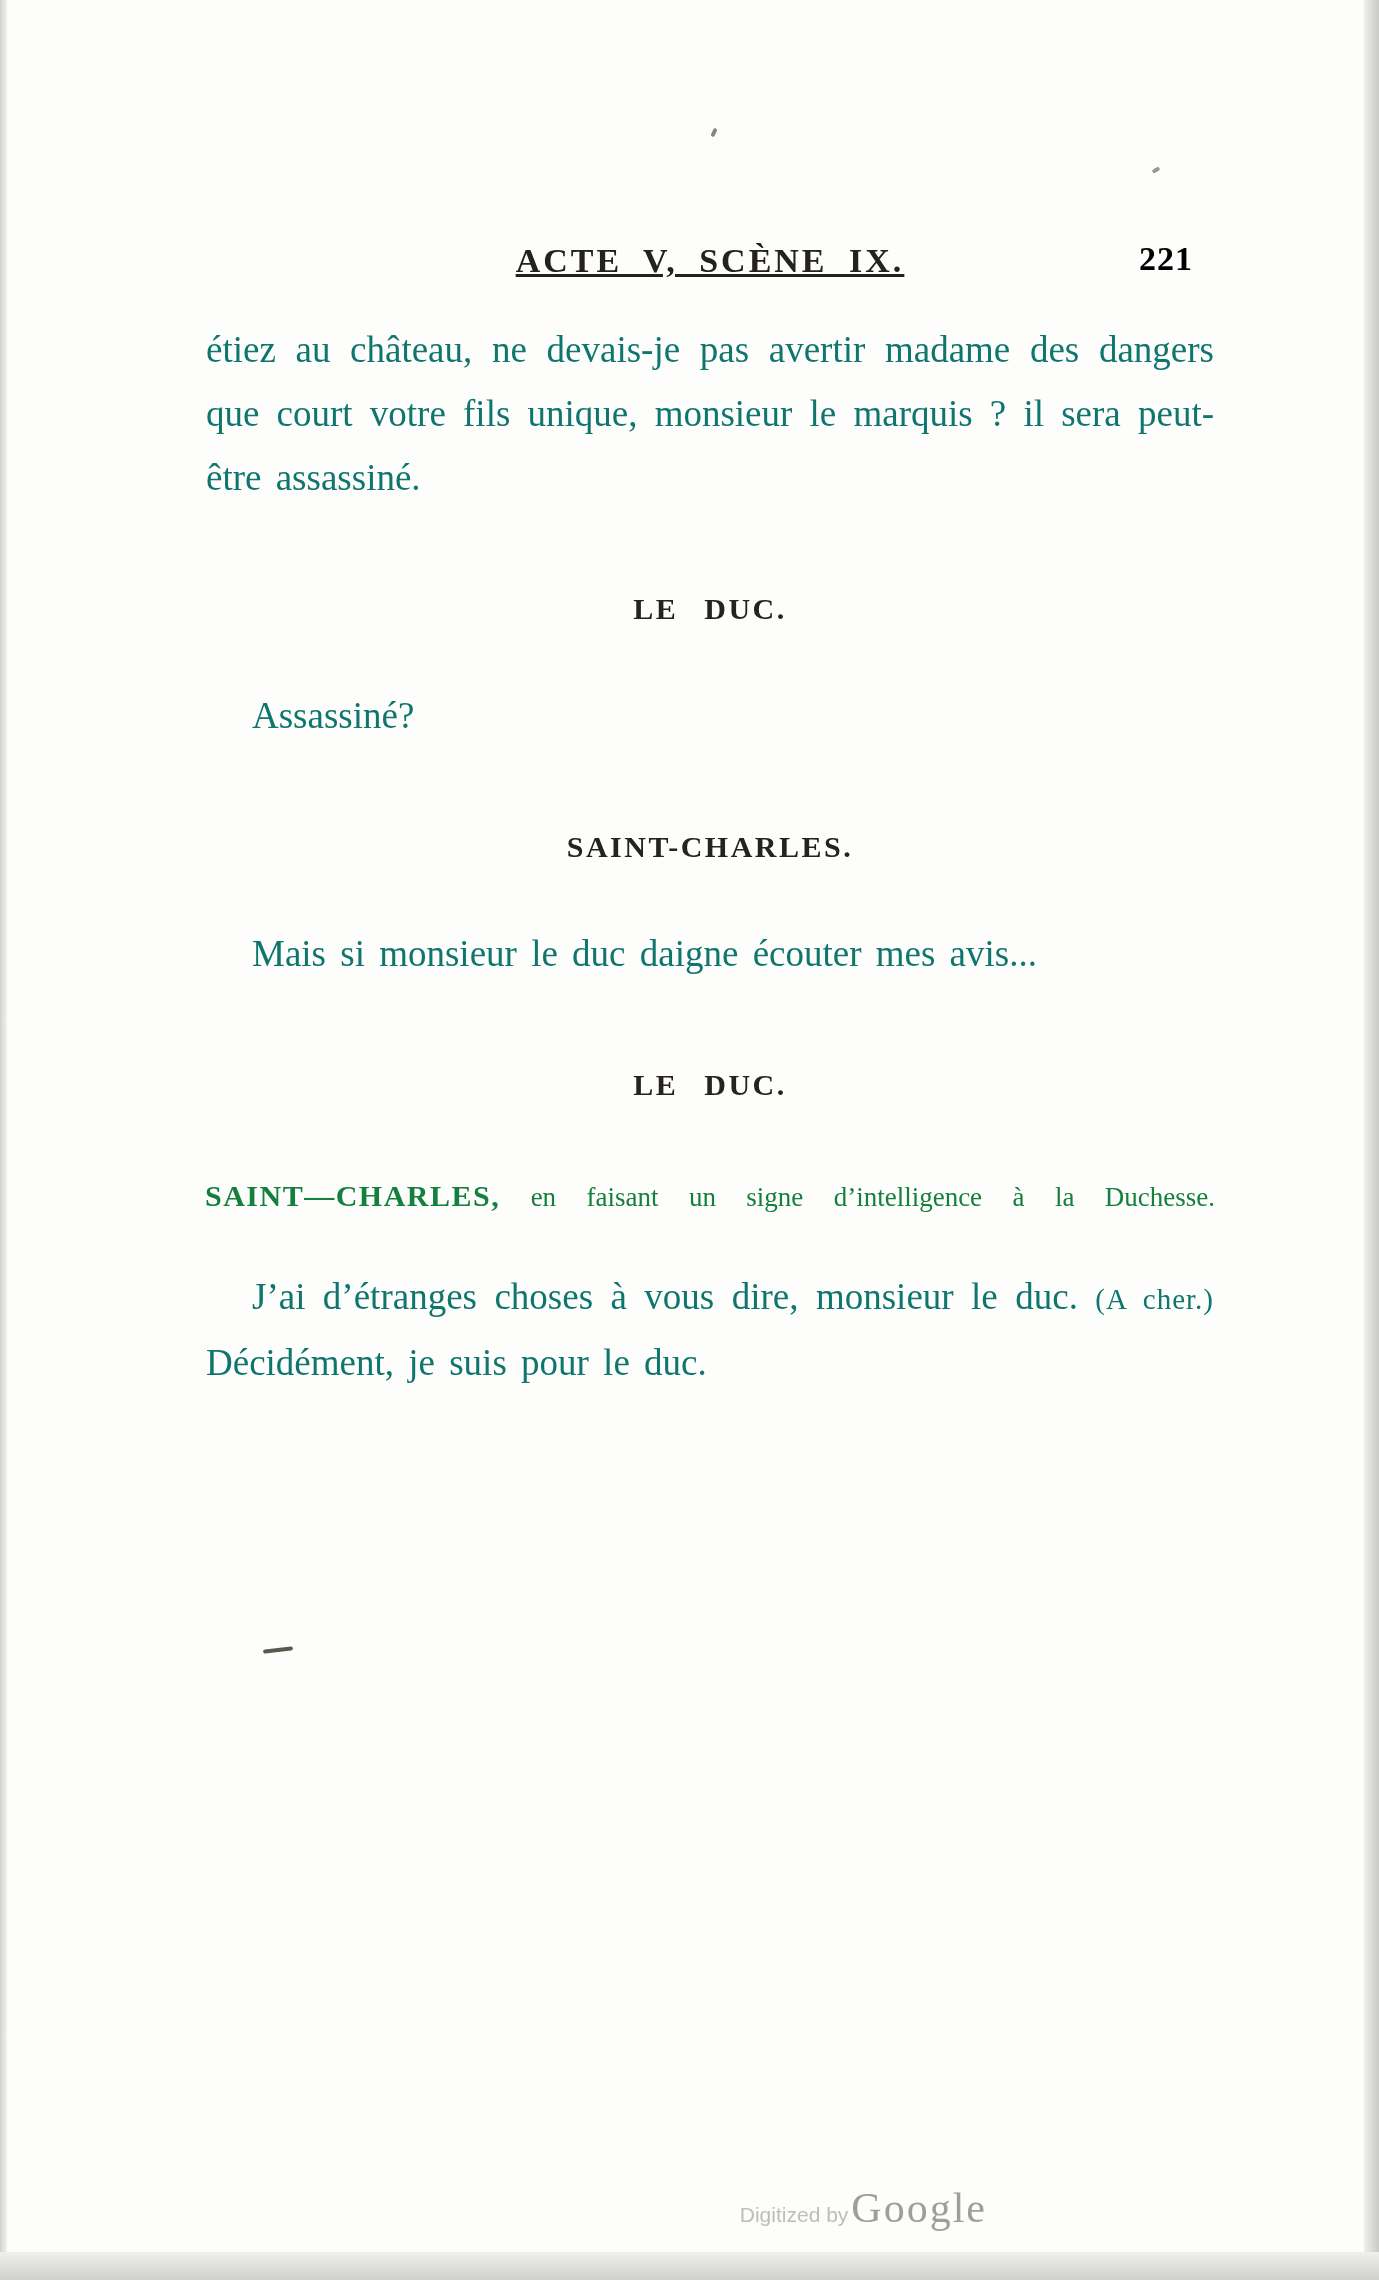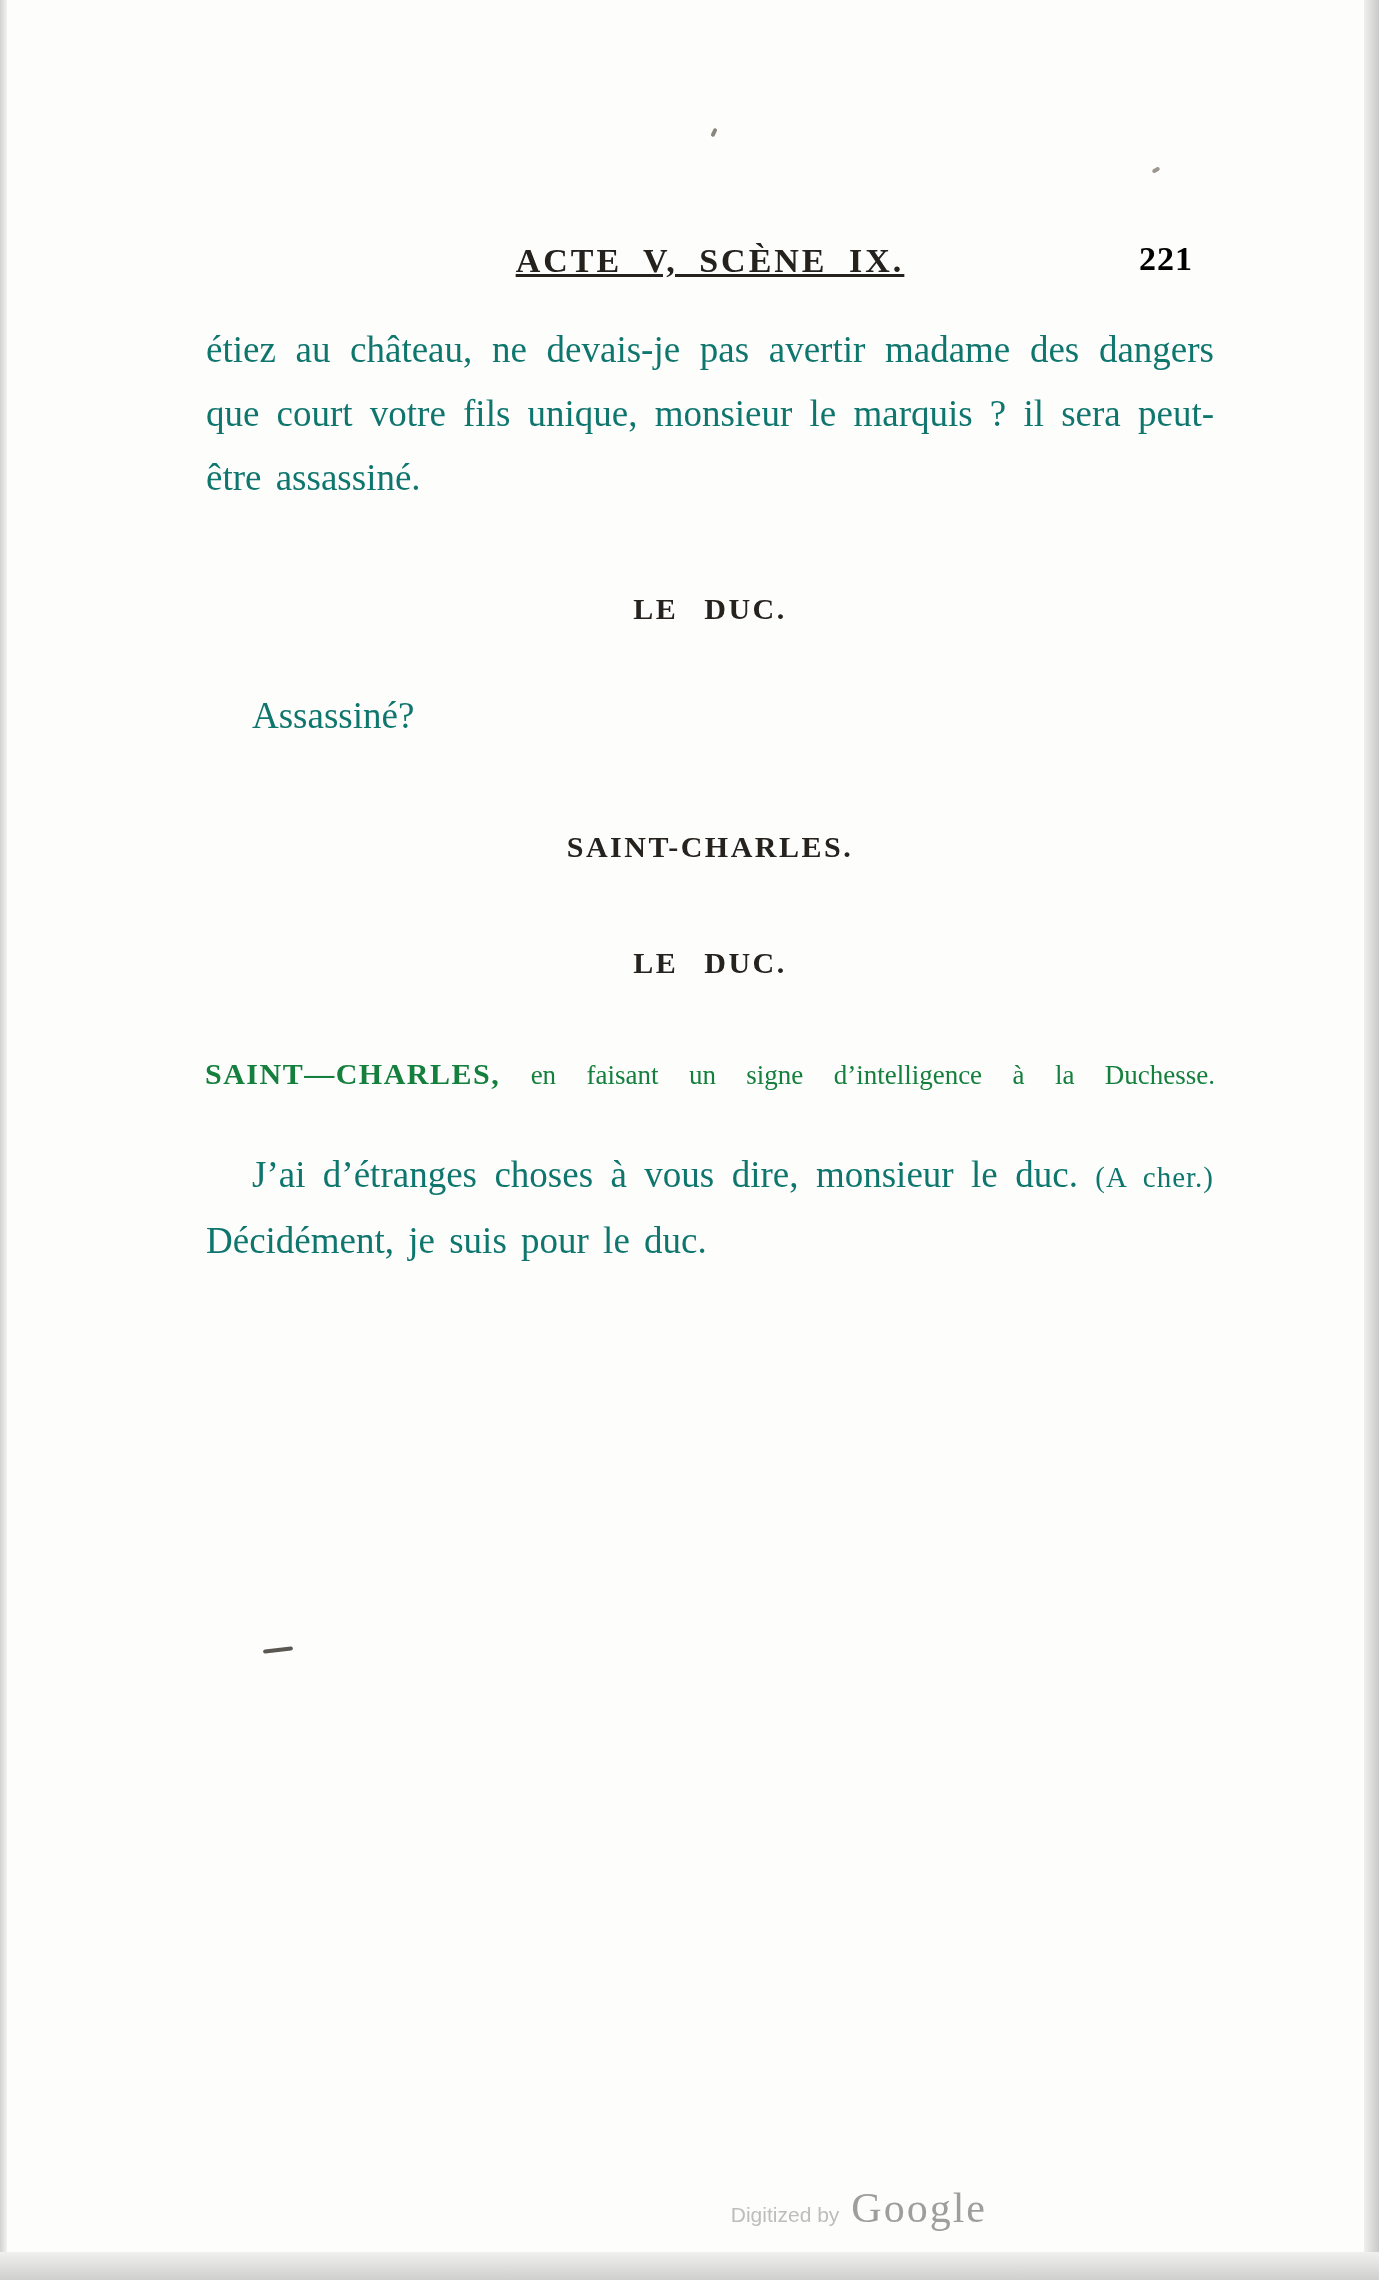--- a/index.html
+++ b/index.html
@@ -126,21 +126,21 @@
     transform: rotate(-30deg); border-radius: 2px;
   }
 
   .watermark {
     position: absolute;
     right: 392px;
     bottom: 48px;
     white-space: nowrap;
     display: flex;
     align-items: baseline;
-    gap: 12px;
+    gap: 3px;
   }
   .digitized-by {
     font-family: "Liberation Sans", sans-serif;
     font-size: 21px;
     color: #bdbdbb;
   }
   .google-logo {
     font-family: "Liberation Serif", "DejaVu Serif", serif;
     font-size: 42px;
     letter-spacing: 2px;
@@ -161,20 +161,21 @@
     </div>
 
     <p class="body-par first-par">étiez au château, ne devais-je pas avertir madame des dangers que court votre fils unique, monsieur le marquis ? il sera peut-être assassiné.</p>
 
     <h3 class="speaker">LE DUC.</h3>
 
     <p class="body-par indent">Assassiné?</p>
 
     <h3 class="speaker">SAINT-CHARLES.</h3>
 
+    <p class="body-par indent">Mais si monsieur le duc daigne écouter mes avis...</p>
 
     <h3 class="speaker">LE DUC.</h3>
 
 
     <p class="stage-line"><span class="stage-speaker">SAINT—CHARLES,</span><span class="stage-direction"> en faisant un signe d’intelligence à la Duchesse.</span></p>
 
     <p class="body-par indent last-par"><span>J’ai d’étranges choses à vous dire, monsieur le duc. </span><span class="aside-marker">(A cher.)</span><span> Décidément, je suis pour le duc.</span></p>
 
   </div>
 

